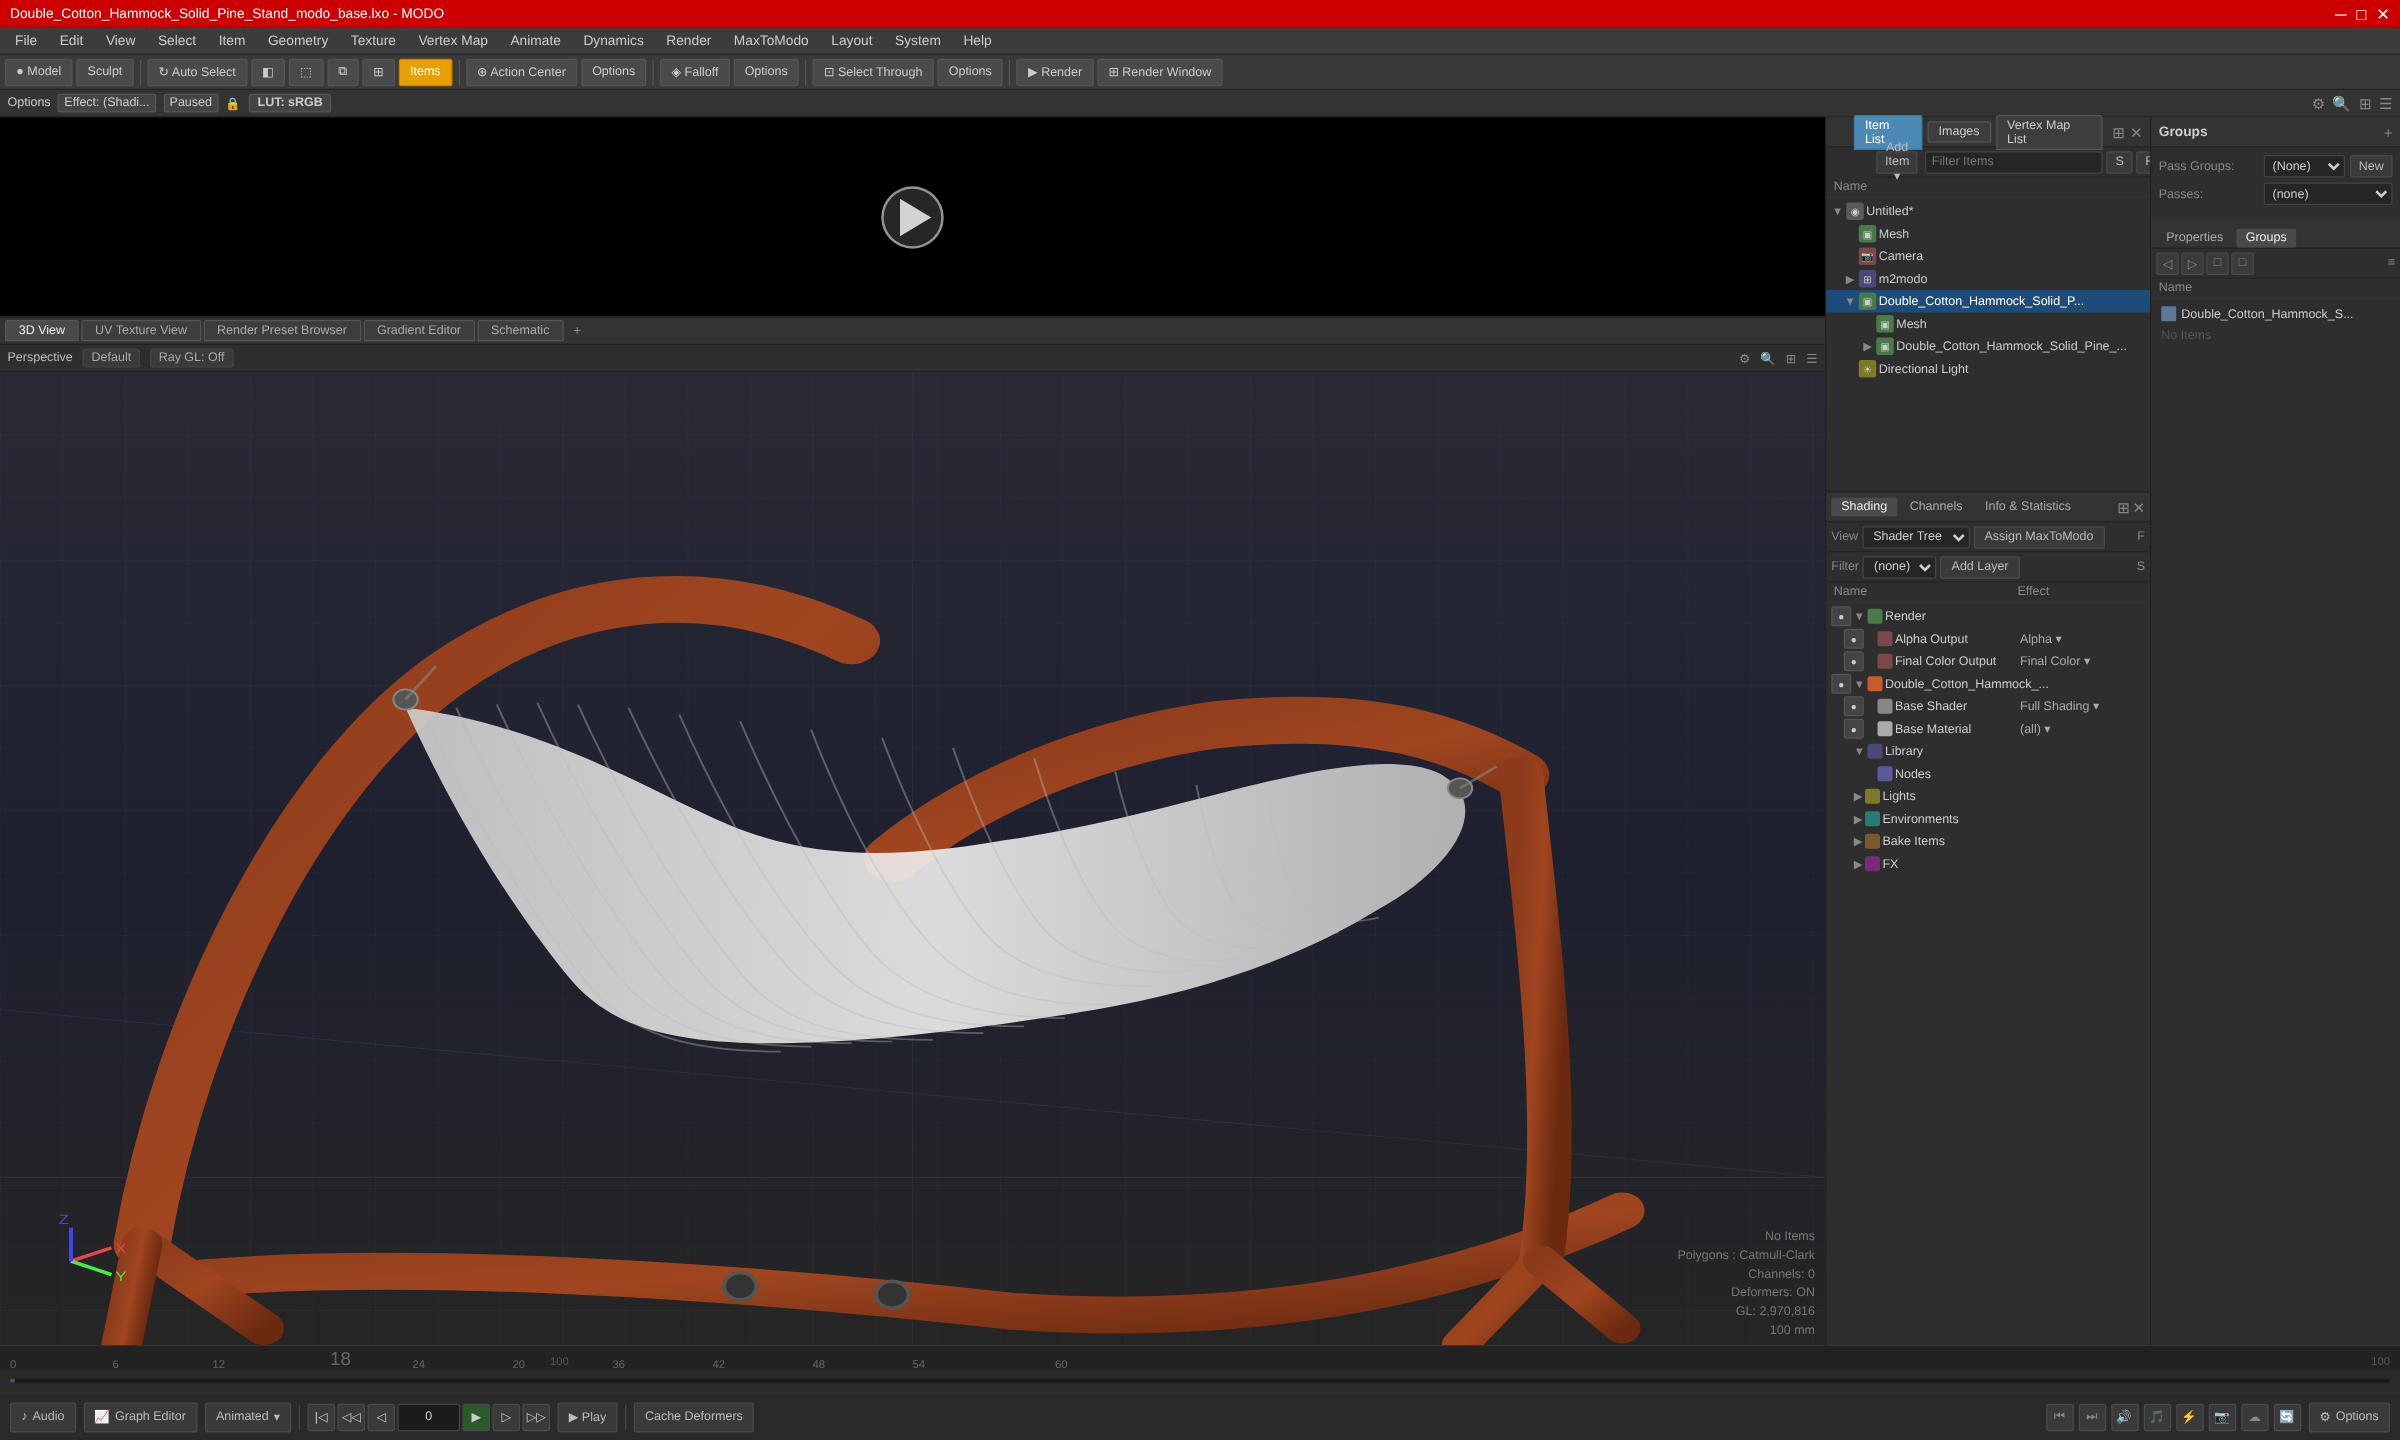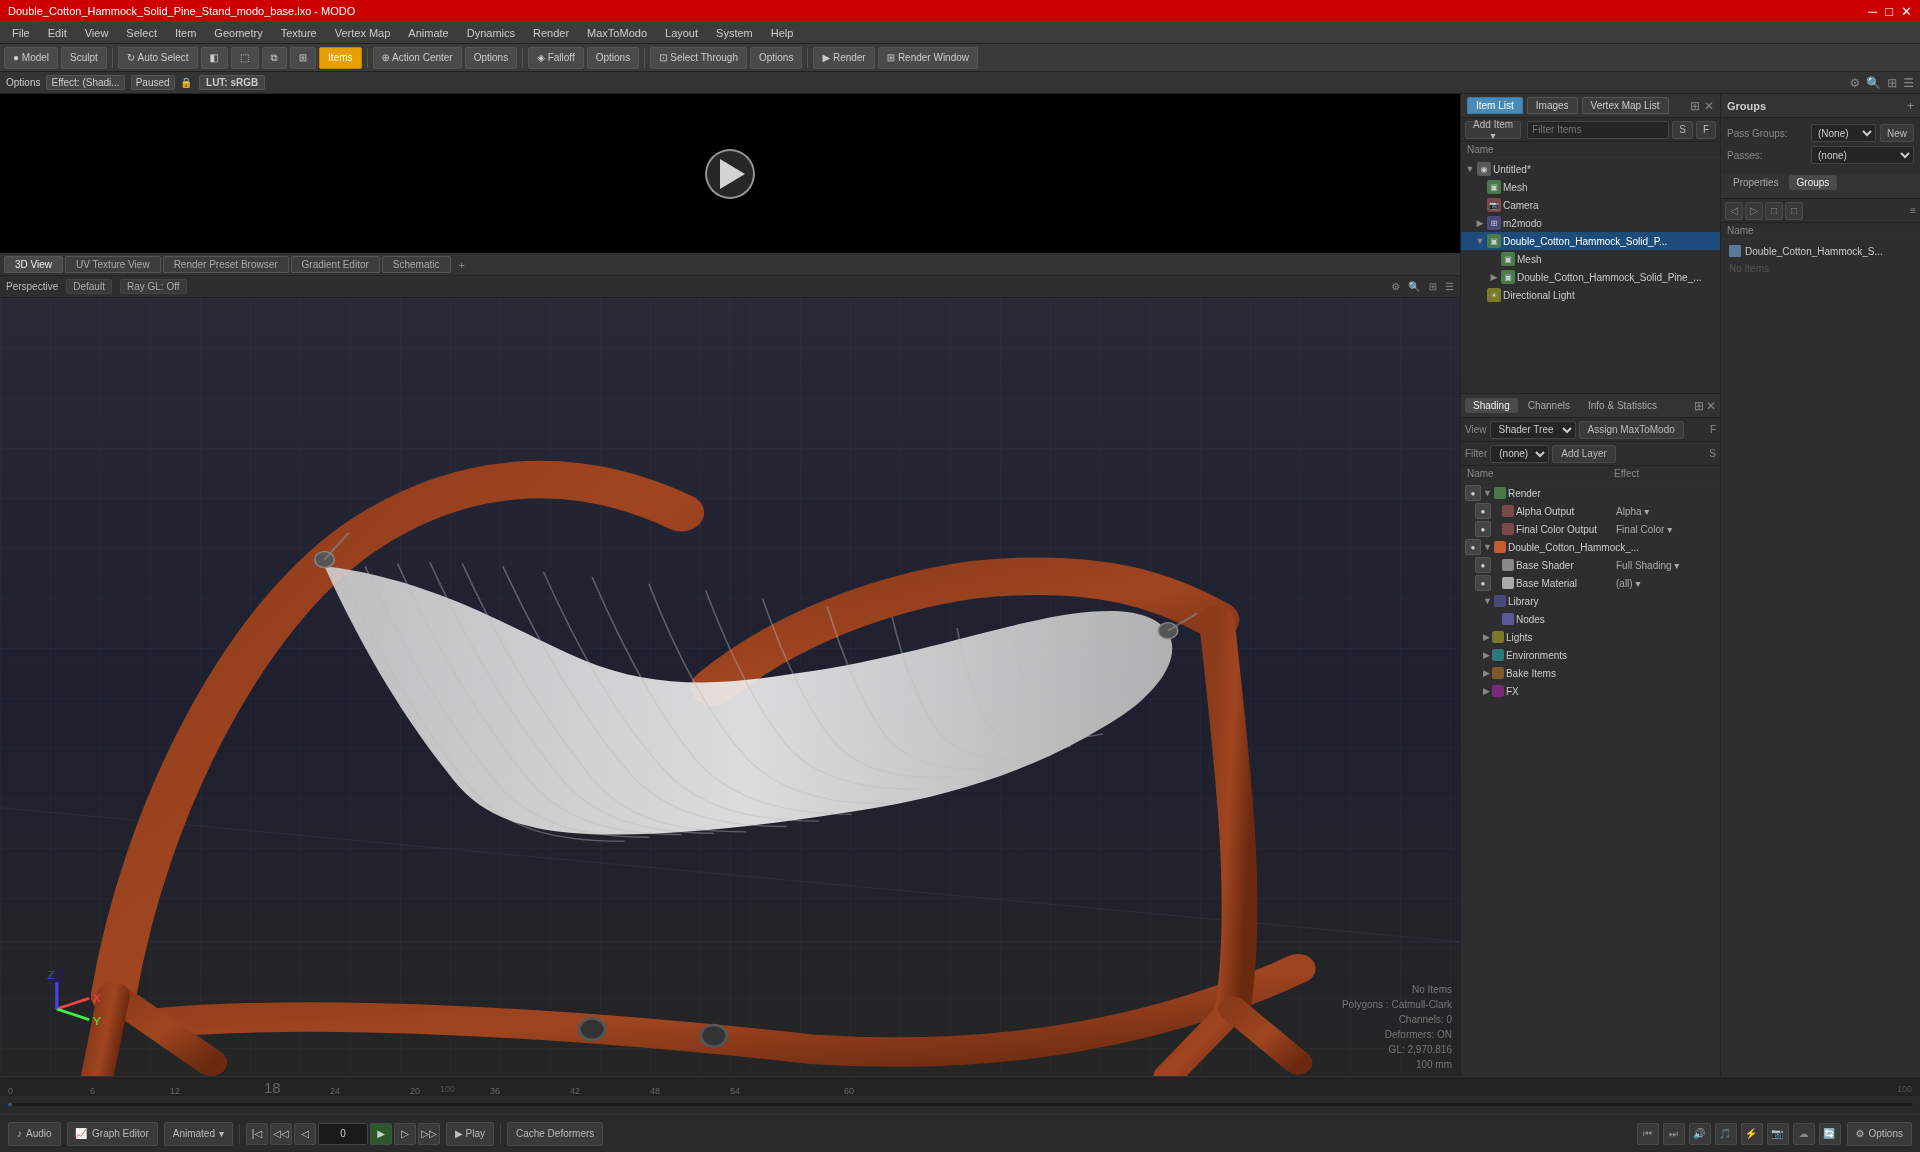--- a/index.html
+++ b/index.html
@@ -51,22 +51,22 @@
     #hammock-svg { position: absolute; top: 0; left: 0; width: 100%; height: 100%; }
     #scene-stats { position: absolute; bottom: 4px; right: 8px; text-align: right; font-size: 10px; color: #777; line-height: 1.5; }
 
     
     #right-panel { width: 260px; background: #2e2e2e; display: flex; flex-direction: column; border-left: 1px solid #222; }
 
     
     #item-list-panel { height: 300px; border-bottom: 1px solid #222; }
     .panel-header { height: 24px; background: #333; display: flex; align-items: center; gap: 4px; padding: 0 6px; border-bottom: 1px solid #222; }
     .panel-tab { padding: 2px 8px; background: #3d3d3d; border: 1px solid #555; color: #ccc; cursor: pointer; font-size: 10px; border-radius: 2px 2px 0 0; }
-    .panel-tab.active { background: #4a8ab5; color: white; border-color: #3a7aa5; }
-    .panel-toolbar { height: 24px; background: #2e2e2e; display: flex; align-items: center; padding: 0 4px; gap: 3px; border-bottom: 1px solid #222; }
+    .panel-tab.active { background: #4a8ab5; color: white; border-color: #3a7aa5; margin-left: 16px; }
+    .panel-toolbar { height: 24px; background: #2e2e2e; display: flex; align-items: center; padding: 0 4px; gap: 3px; border-bottom: 1px solid #222; margin-left: 36px; }
     .panel-btn { height: 18px; padding: 0 6px; background: #3a3a3a; border: 1px solid #4a4a4a; color: #bbb; cursor: pointer; font-size: 10px; border-radius: 2px; display: flex; align-items: center; }
     .filter-input { height: 18px; flex: 1; background: #252525; border: 1px solid #444; color: #ccc; padding: 0 4px; font-size: 10px; border-radius: 2px; }
     .item-tree { padding: 2px 0; overflow-y: auto; height: calc(100% - 72px); }
     .tree-row { display: flex; align-items: center; height: 18px; padding: 0 4px; cursor: pointer; gap: 2px; }
     .tree-row.selected { background: #1e4c7a; }
     .tree-arrow { width: 10px; height: 10px; display: flex; align-items: center; justify-content: center; color: #888; font-size: 9px; cursor: pointer; }
     .tree-icon { width: 14px; height: 14px; border-radius: 2px; display: flex; align-items: center; justify-content: center; font-size: 8px; flex-shrink: 0; }
     .icon-scene { background: #5a5a5a; }
     .icon-mesh { background: #4a7a4a; }
     .icon-camera { background: #7a4a4a; }
@@ -95,21 +95,21 @@
 
     
     #groups-panel { width: 200px; background: #2e2e2e; border-left: 1px solid #222; display: flex; flex-direction: column; }
     .groups-header { height: 24px; background: #333; display: flex; align-items: center; padding: 0 6px; gap: 4px; border-bottom: 1px solid #222; }
     .groups-title { flex: 1; color: #ccc; font-size: 11px; font-weight: bold; }
     .pass-groups { padding: 6px; border-bottom: 1px solid #333; }
     .pg-row { display: flex; align-items: center; gap: 4px; margin-bottom: 4px; }
     .pg-label { font-size: 10px; color: #888; width: 80px; }
     .pg-select { flex: 1; height: 18px; background: #252525; border: 1px solid #444; color: #ccc; font-size: 10px; padding: 0 2px; border-radius: 2px; }
     .pg-new-btn { height: 18px; padding: 0 6px; background: #3a3a3a; border: 1px solid #4a4a4a; color: #bbb; cursor: pointer; font-size: 10px; border-radius: 2px; }
-    .groups-tabs { height: 24px; background: #333; display: flex; align-items: flex-start; padding: 0 4px; gap: 2px; border-bottom: 1px solid #222; }
+    .groups-tabs { height: 24px; background: #333; display: flex; align-items: flex-end; padding: 0 4px; gap: 2px; border-bottom: 1px solid #222; }
     .g-tab { padding: 2px 8px; color: #aaa; cursor: pointer; font-size: 10px; border-radius: 2px; }
     .g-tab.active { background: #4a4a4a; color: #eee; }
     .groups-toolbar { height: 24px; background: #2e2e2e; display: flex; align-items: center; padding: 0 4px; gap: 2px; border-bottom: 1px solid #222; }
     .g-icon-btn { width: 18px; height: 18px; background: #3a3a3a; border: 1px solid #4a4a4a; border-radius: 2px; display: flex; align-items: center; justify-content: center; cursor: pointer; color: #888; font-size: 10px; }
     .groups-name-col { padding: 2px 6px; font-size: 10px; color: #888; border-bottom: 1px solid #333; }
     .groups-content { flex: 1; overflow-y: auto; padding: 4px; }
     .group-item { display: flex; align-items: center; gap: 4px; padding: 2px 4px; cursor: pointer; }
     .g-icon { width: 12px; height: 12px; background: #5a7a9a; border-radius: 1px; flex-shrink: 0; }
     .g-label { font-size: 10px; color: #ccc; white-space: nowrap; overflow: hidden; text-overflow: ellipsis; }
     .g-no-items { font-size: 10px; color: #555; padding: 4px; }

